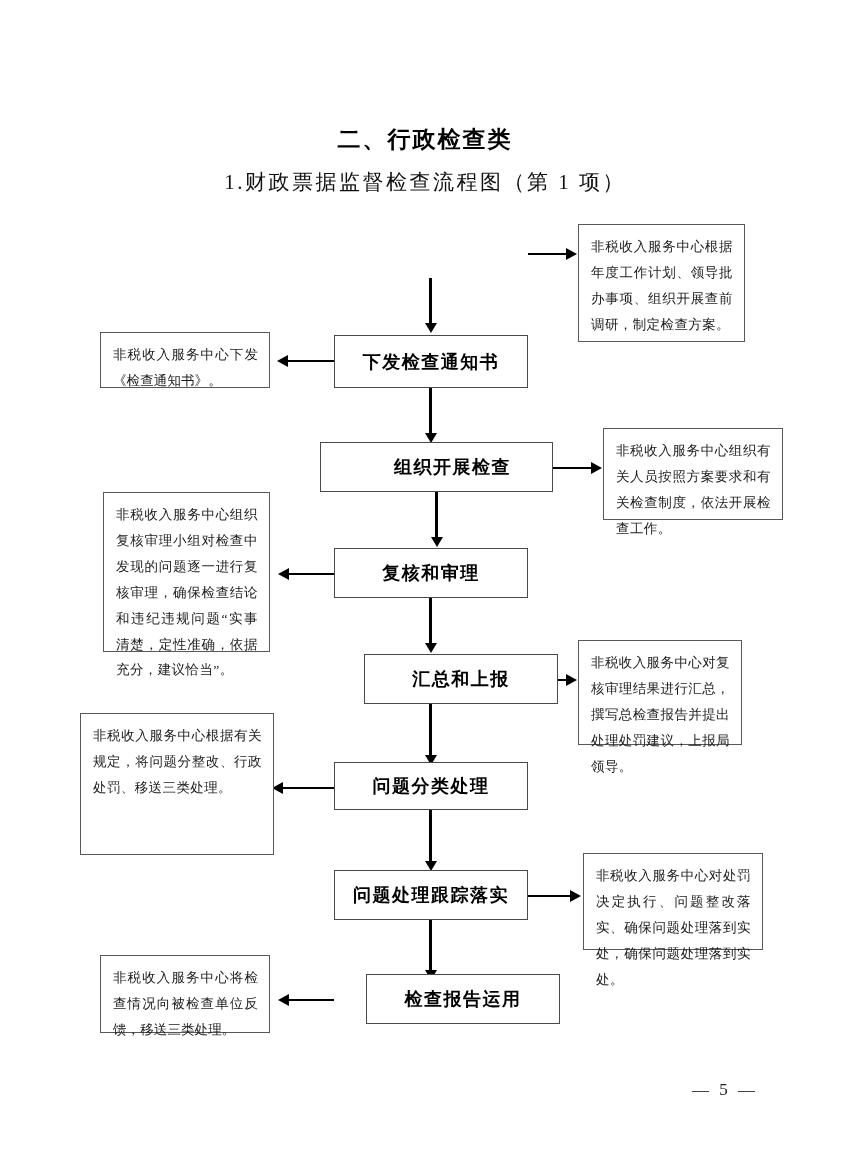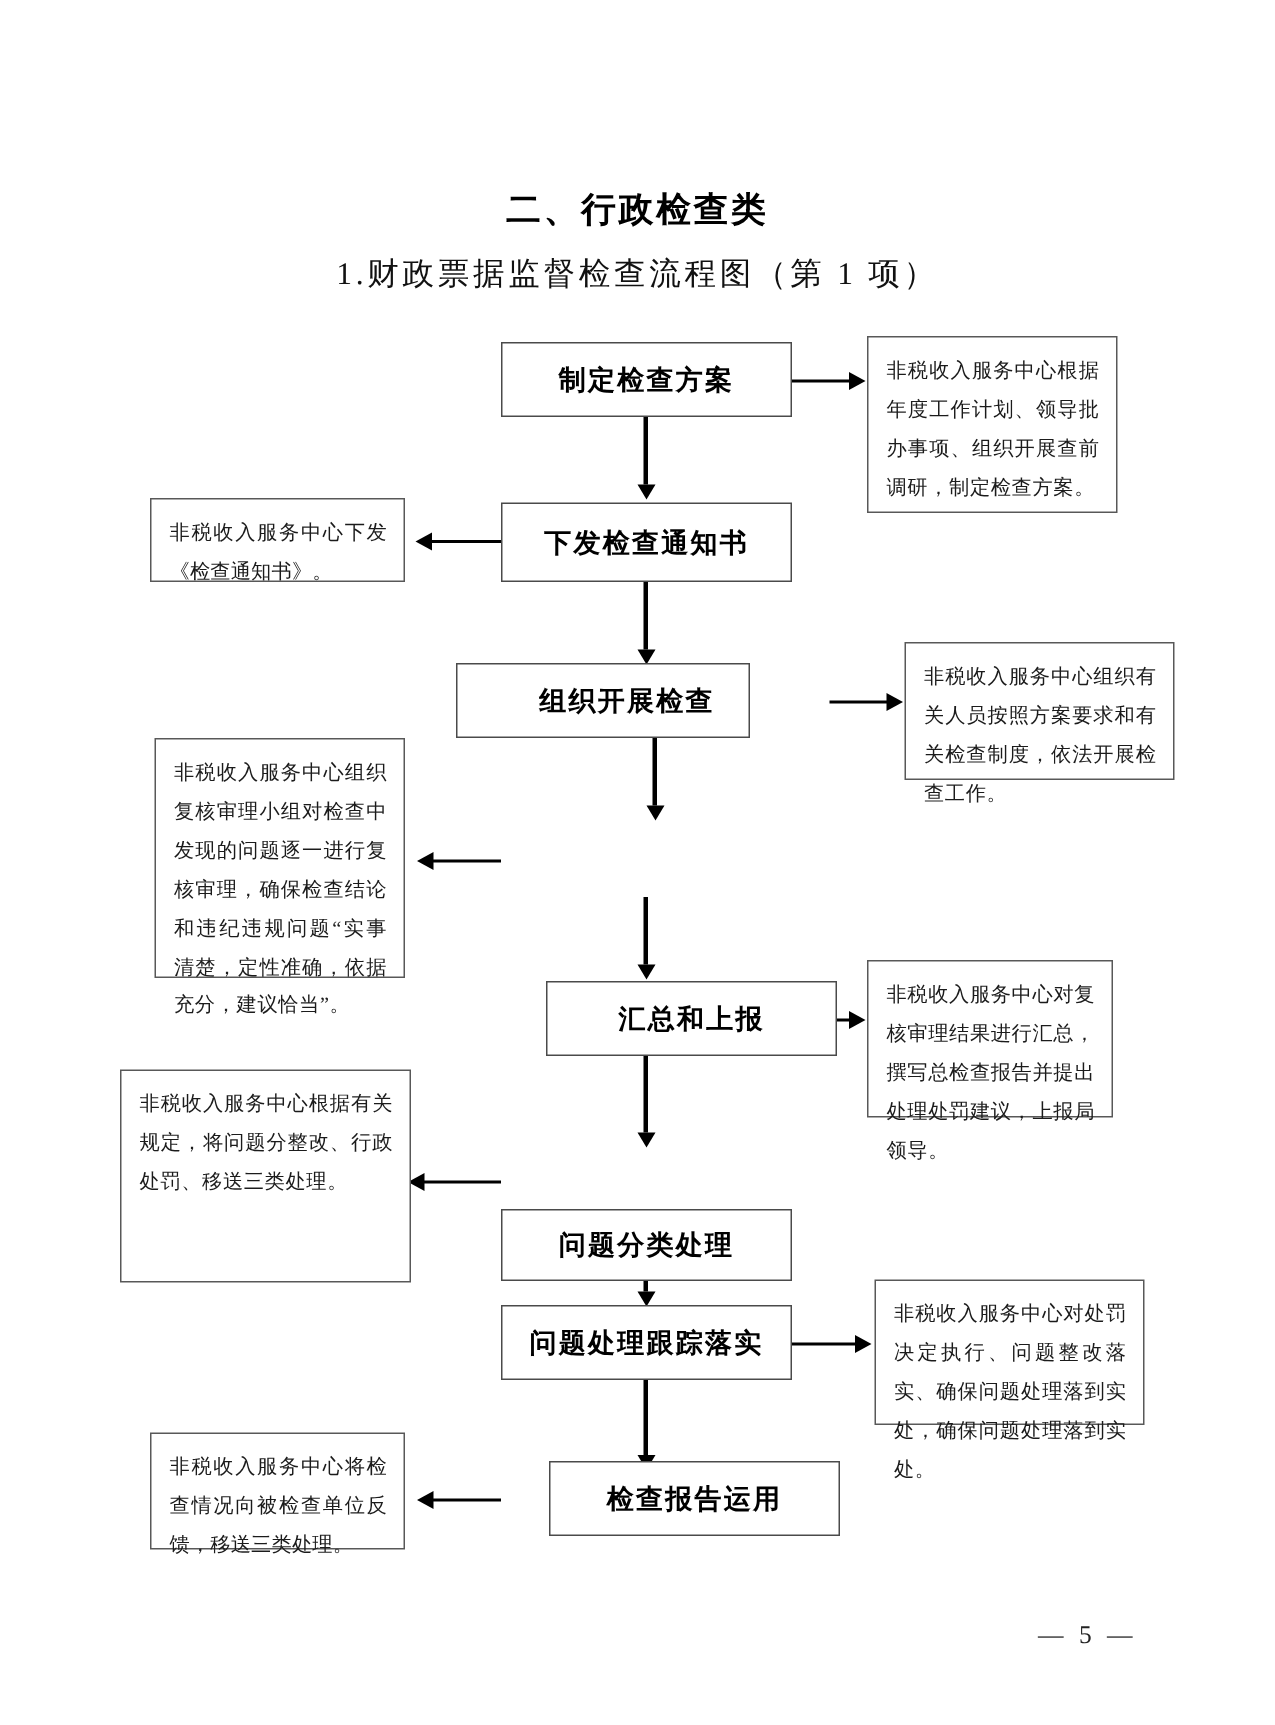--- a/index.html
+++ b/index.html
@@ -167,30 +167,30 @@
 
   <div class="hline" style="left:282px; top:787px; width:52px;"></div>
   <div class="arrow-left" style="left:272px; top:781.5px;"></div>
 
   <div class="hline" style="left:528px; top:895px; width:44px;"></div>
   <div class="arrow-right" style="left:570px; top:889.5px;"></div>
 
   <div class="hline" style="left:288px; top:999px; width:46px;"></div>
   <div class="arrow-left" style="left:278px; top:993.5px;"></div>
 
-  <div class="node" style="left:334px; top:228px; width:194px; height:50px;">制定检查方案</div>
 
   <div class="node" style="left:334px; top:335px; width:194px; height:53px;">下发检查通知书</div>
 
-  <div class="node" style="left:304px; top:442px; width:196px; height:50px;padding-left:32px;">组织开展检查</div>
-
+  <div class="node" style="left:320px; top:442px; width:233px; height:50px;padding-left:32px;">组织开展检查</div>
+
+  <div class="node" style="left:334px; top:548px; width:194px; height:50px;">复核和审理</div>
 
   <div class="node" style="left:334px; top:654px; width:194px; height:50px;margin-left:30px;">汇总和上报</div>
 
-  <div class="node" style="left:334px; top:806px; width:194px; height:48px;">问题分类处理</div>
+  <div class="node" style="left:334px; top:762px; width:194px; height:48px;">问题分类处理</div>
 
   <div class="node" style="left:334px; top:870px; width:194px; height:50px;">问题处理跟踪落实</div>
 
   <div class="node" style="left:334px; top:974px; width:194px; height:50px;margin-left:32px;">检查报告运用</div>
 
   <div class="note" style="left:578px; top:224px; width:167px; height:118px;">非税收入服务中心根据年度工作计划、领导批办事项、组织开展查前调研，制定检查方案。</div>
 
   <div class="note tight" style="left:100px; top:332px; width:170px; height:56px;">非税收入服务中心下发《检查通知书》。</div>
 
   <div class="note" style="left:603px; top:428px; width:180px; height:92px;">非税收入服务中心组织有关人员按照方案要求和有关检查制度，依法开展检查工作。</div>

